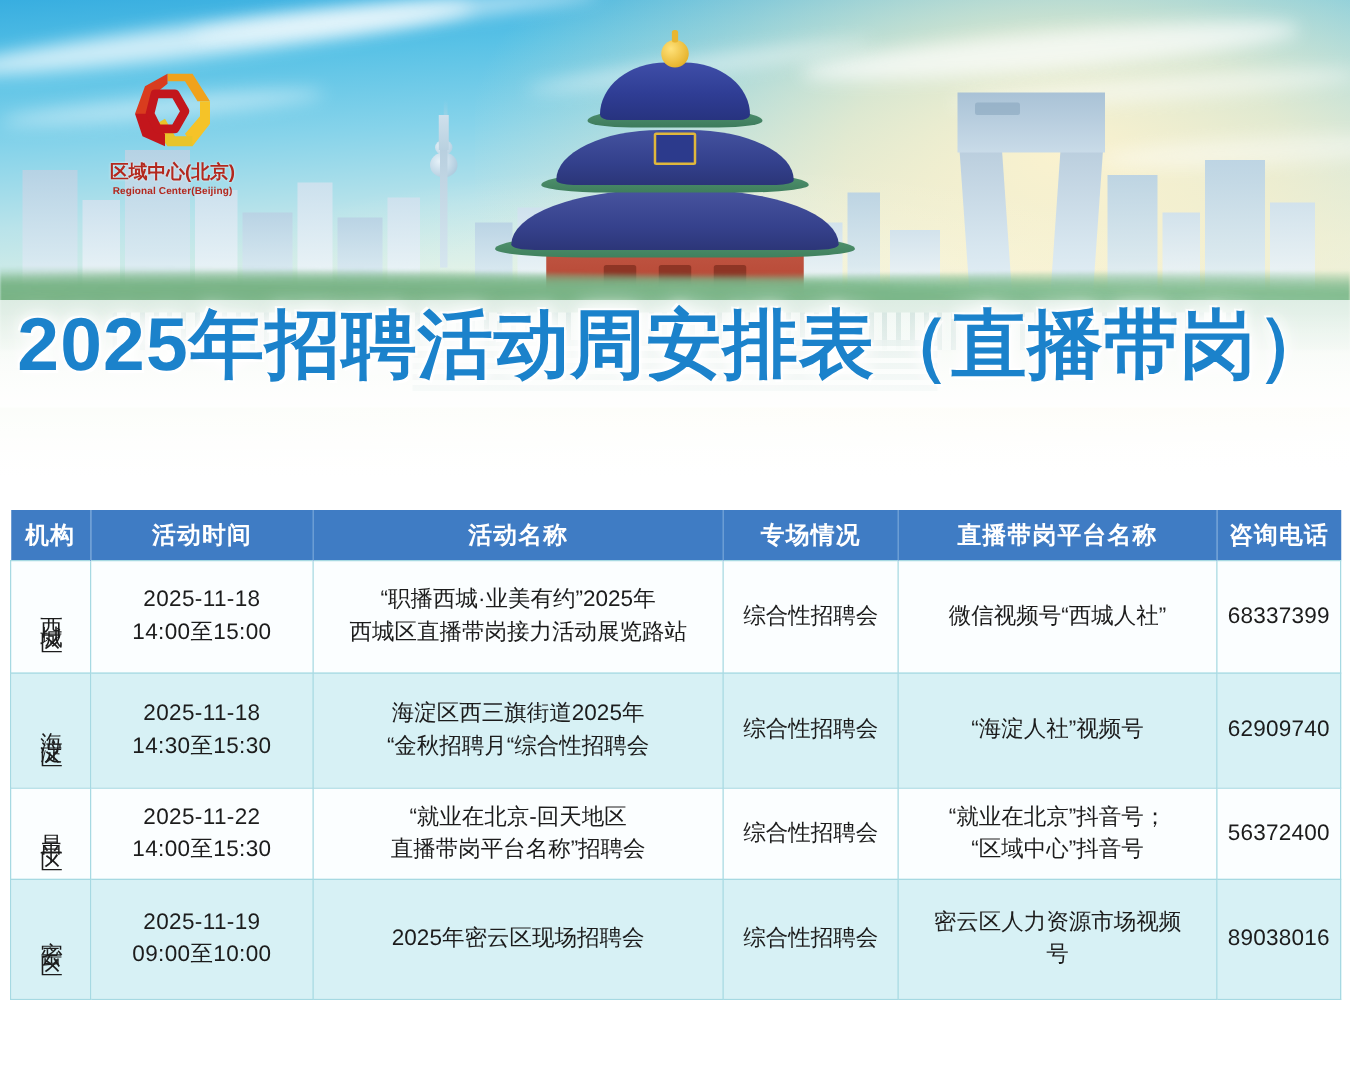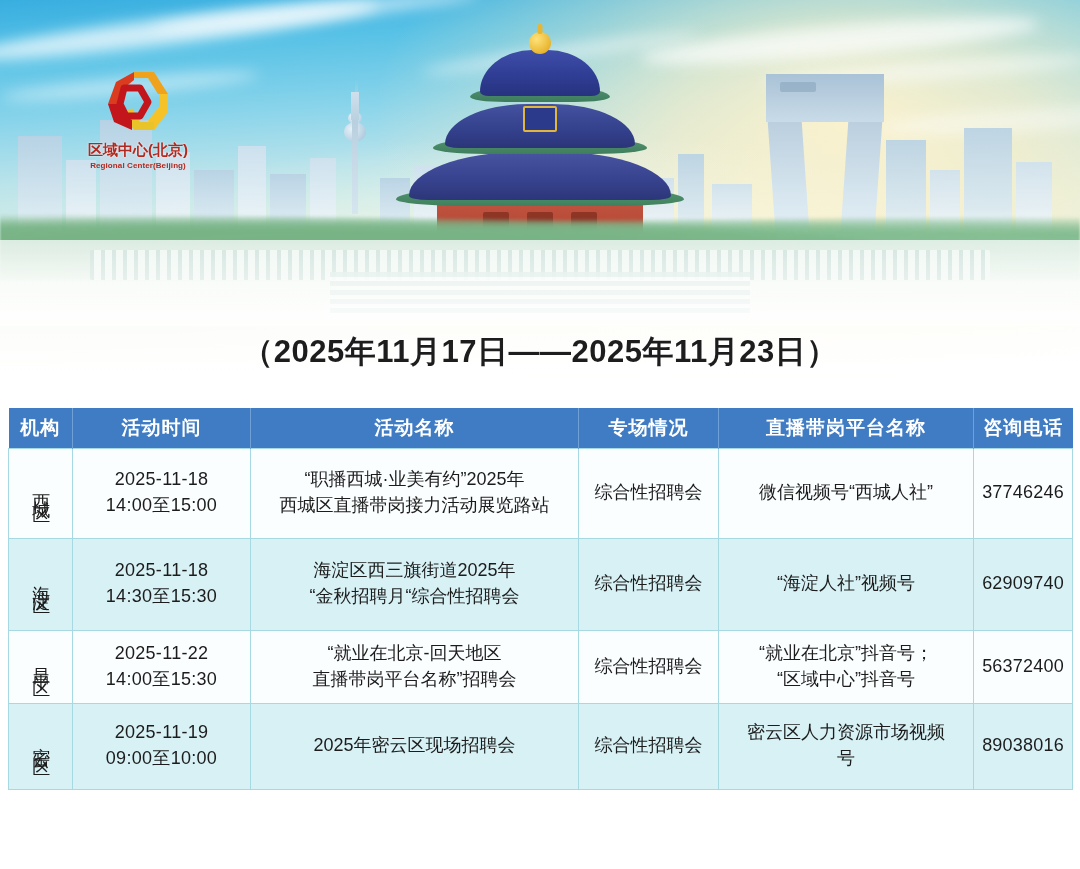--- a/index.html
+++ b/index.html
@@ -134,21 +134,21 @@
   .t-base { position:absolute; left:50%; transform:translateX(-50%); bottom:-14px; width:276px; height:16px;
            background: linear-gradient(180deg,#eef5f0,#dfeae4); border-radius:2px; }
 
   
   .hero-fade {
     position:absolute; left:0; bottom:0; width:1080px; height:150px;
     background: linear-gradient(180deg, rgba(255,255,255,0) 0%, rgba(255,255,255,.72) 45%, #ffffff 88%);
   }
 
   
-  .logos { position:absolute; left:88px; top:65px; display:flex; align-items:flex-end; gap:42px; z-index:6; }
+  .logos { position:absolute; left:88px; top:52px; display:flex; align-items:flex-end; gap:42px; z-index:6; }
   .logo-block { display:flex; flex-direction:column; align-items:center; }
 
   .hexmark { width:74px; height:74px; position:relative; }
   .hexmark svg { display:block; }
   .logo-cn { font-weight:bold; font-size:15px; color:#b3281e; letter-spacing:0px; margin-top:2px;
              text-shadow: 0 0 2px rgba(255,255,255,.9); white-space:nowrap; }
   .logo-en { font-size:8px; color:#b3281e; font-weight:bold; letter-spacing:.1px; margin-top:1px; white-space:nowrap;}
 
   .sqmark { width:54px; height:54px; border-radius:7px; position:relative;
             background: linear-gradient(135deg,#c3352c 0%, #bb3a2c 35%, #c08a3a 70%, #caa048 100%);
@@ -291,21 +291,21 @@
           </g>
         </svg>
       </div>
       <div class="logo-cn">区域中心(北京)</div>
       <div class="logo-en">Regional Center(Beijing)</div>
     </div>
 
 
   </div>
 
-  <div class="subtitle">（2025年11月17日——2025年11月23日）</div>
+  <div class="title">2025年招聘活动周安排表（直播带岗）</div>
 
   <div class="table-wrap">
     <table class="sched">
       <colgroup>
         <col style="width:64px">
         <col style="width:178px">
         <col style="width:328px">
         <col style="width:140px">
         <col style="width:255px">
         <col style="width:99px">
@@ -322,21 +322,21 @@
       </thead>
       <tbody>
         <tr class="r-odd" style="height:90px;">
           <td class="org"><span class="vert">西城区</span></td>
           <td class="time">2025-11-18
 14:00至15:00</td>
           <td class="name">“职播西城·业美有约”2025年
 西城区直播带岗接力活动展览路站</td>
           <td class="kind">综合性招聘会</td>
           <td class="plat">微信视频号“西城人社”</td>
-          <td class="tel">37746246</td>
+          <td class="tel">68337399</td>
         </tr>
         <tr class="r-even" style="height:92px;">
           <td class="org"><span class="vert">海淀区</span></td>
           <td class="time">2025-11-18
 14:30至15:30</td>
           <td class="name">海淀区西三旗街道2025年
 “金秋招聘月“综合性招聘会</td>
           <td class="kind">综合性招聘会</td>
           <td class="plat">“海淀人社”视频号</td>
           <td class="tel">62909740</td>
@@ -345,21 +345,21 @@
           <td class="org"><span class="vert">昌平区</span></td>
           <td class="time">2025-11-22
 14:00至15:30</td>
           <td class="name">“就业在北京-回天地区
 直播带岗平台名称”招聘会</td>
           <td class="kind">综合性招聘会</td>
           <td class="plat">“就业在北京”抖音号；
 “区域中心”抖音号</td>
           <td class="tel">56372400</td>
         </tr>
-        <tr class="r-even" style="height:86px;">
+        <tr class="r-even" style="height:96px;">
           <td class="org"><span class="vert">密云区</span></td>
           <td class="time">2025-11-19
 09:00至10:00</td>
           <td class="name">2025年密云区现场招聘会</td>
           <td class="kind">综合性招聘会</td>
           <td class="plat">密云区人力资源市场视频
 号</td>
           <td class="tel">89038016</td>
         </tr>
       </tbody>

